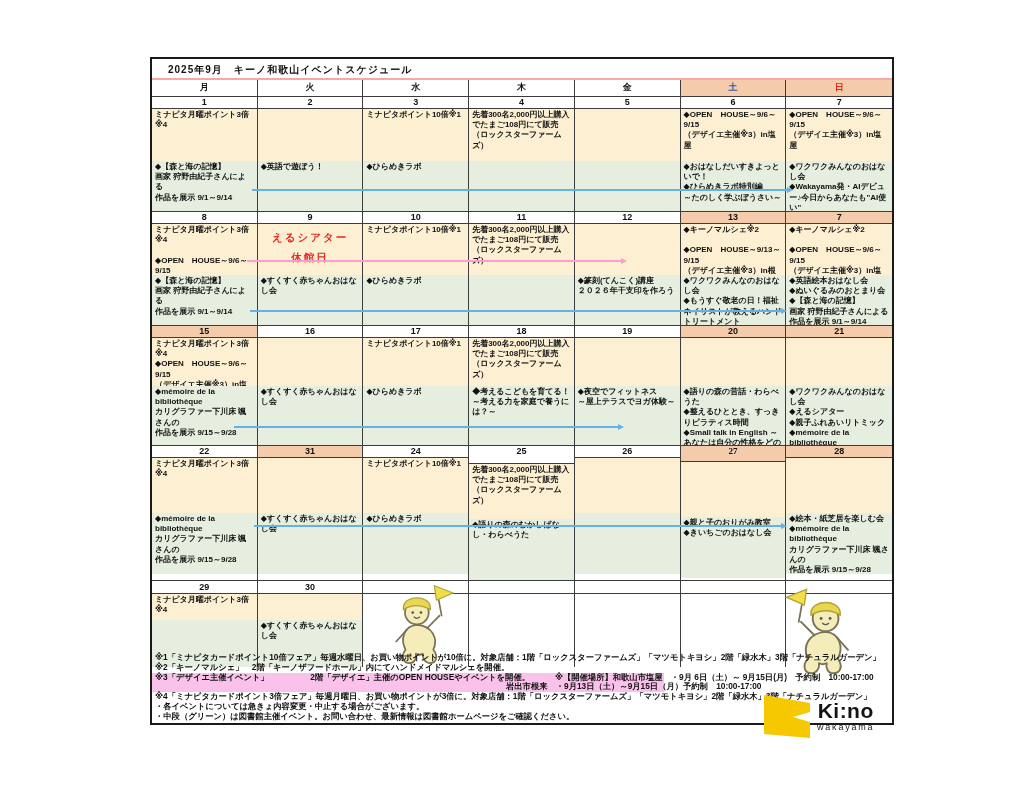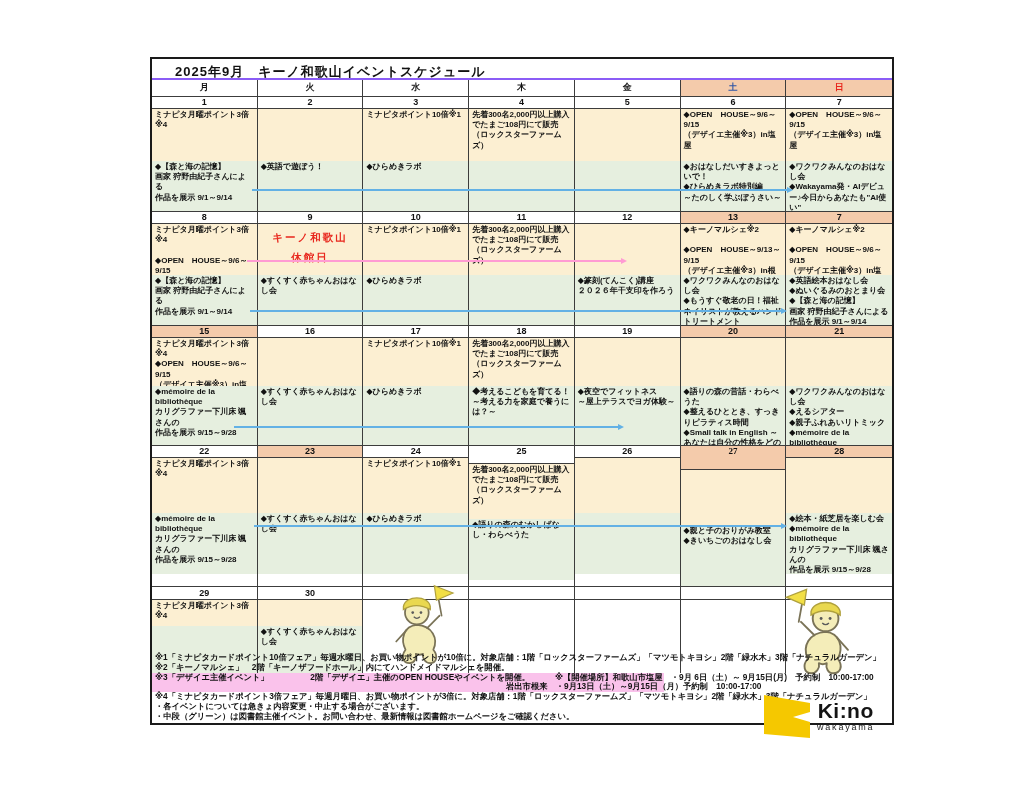--- a/index.html
+++ b/index.html
@@ -6,22 +6,22 @@
   body{
     width:1024px;height:794px;background:#ffffff;position:relative;
     font-family:"Liberation Sans","DejaVu Sans",sans-serif;color:#111;
     overflow:hidden;
   }
   .sheet{
     position:absolute;left:150px;top:57px;width:744px;height:668px;
     border:2px solid #1a1a1a;box-sizing:border-box;background:#fff;
   }
   .title{
-    height:21px;border-bottom:2px solid #8b5cf6;box-sizing:border-box;
-    font-weight:bold;font-size:13px;padding:4px 0 0 23px;letter-spacing:1px;
+    height:21px;border-bottom:2px solid #fca5a5;box-sizing:border-box;
+    font-weight:bold;font-size:10px;padding:4px 0 0 16px;letter-spacing:1px;
     white-space:pre;
   }
   
   .dayhead{display:grid;grid-template-columns:repeat(7,1fr);border-bottom:1px solid #3c3c3c;}
   .dayhead .dh{
     font-size:9px;font-weight:bold;text-align:center;padding:1px 0 2px 0;
     border-right:1px solid #3c3c3c;box-sizing:border-box;background:#fff;
   }
   .dayhead .dh:last-child{border-right:none;}
   .dayhead .dh.sat{background:var(--salmon);color:var(--satblue);}
@@ -143,21 +143,21 @@
           <div class="evt top" style="height: 51px;">ミナピタ月曜ポイント3倍※4
 
 ◆OPEN　HOUSE～9/6～9/15
 （デザイエ主催※3）in塩屋</div>
           <div class="evt bottom" style="height: 50px;">◆【森と海の記憶】
 画家 狩野由紀子さんによる
 作品を展示 9/1～9/14</div>
         </div>
         <div class="cell">
           <div class="date" style="height: 12px; line-height: 11px;">9</div>
-          <div class="evt top closed" style="height: 51px;">キーノ和歌山
+          <div class="evt top closed" style="height: 51px;">えるシアター
 休館日</div>
           <div class="evt bottom" style="height: 50px;">◆すくすく赤ちゃんおはなし会</div>
         </div>
         <div class="cell">
           <div class="date" style="height: 12px; line-height: 11px;">10</div>
           <div class="evt top" style="height: 51px;">ミナピタポイント10倍※1</div>
           <div class="evt bottom" style="height: 50px;">◆ひらめきラボ</div>
         </div>
         <div class="cell">
           <div class="date" style="height: 12px; line-height: 11px;">11</div>
@@ -244,41 +244,41 @@
       </div>
       <div class="week">
         <div class="cell">
           <div class="date" style="height: 12px; line-height: 11px;">22</div>
           <div class="evt top" style="height: 55px;">ミナピタ月曜ポイント3倍※4</div>
           <div class="evt bottom" style="height: 61px;">◆mémoire de la bibliothèque
 カリグラファー下川床 颯さんの
 作品を展示 9/15～9/28</div>
         </div>
         <div class="cell">
-          <div class="date salmon" style="height: 12px; line-height: 11px;">23</div>
+          <div class="date salmon" style="height: 12px; line-height: 11px;">31</div>
           <div class="evt top" style="height: 55px;"></div>
           <div class="evt bottom" style="height: 61px;">◆すくすく赤ちゃんおはなし会</div>
         </div>
         <div class="cell">
           <div class="date" style="height: 12px; line-height: 11px;">24</div>
           <div class="evt top" style="height: 55px;">ミナピタポイント10倍※1</div>
           <div class="evt bottom" style="height: 61px;">◆ひらめきラボ</div>
         </div>
         <div class="cell">
           <div class="date" style="height: 18px; line-height: 11px;">25</div>
           <div class="evt top" style="height: 55px;">先着300名2,000円以上購入でたまご108円にて販売（ロックスターファームズ）</div>
           <div class="evt bottom" style="height: 61px;">◆語りの森のむかしばなし・わらべうた</div>
         </div>
         <div class="cell">
           <div class="date" style="height: 12px; line-height: 11px;">26</div>
           <div class="evt top" style="height: 55px;"></div>
           <div class="evt bottom" style="height: 61px;"></div>
         </div>
         <div class="cell">
-          <div class="date salmon" style="height: 24px; line-height: 11px; font-family: Liberation Serif, serif;">27</div>
+          <div class="date salmon" style="height: 16px; line-height: 11px; font-family: Liberation Serif, serif;">27</div>
           <div class="evt top" style="height: 55px;"></div>
           <div class="evt bottom" style="height: 61px;">◆親と子のおりがみ教室
 ◆きいちごのおはなし会</div>
         </div>
         <div class="cell">
           <div class="date salmon" style="height: 12px; line-height: 11px;">28</div>
           <div class="evt top" style="height: 55px;"></div>
           <div class="evt bottom" style="height: 61px;">◆絵本・紙芝居を楽しむ会
 ◆mémoire de la bibliothèque
 カリグラファー下川床 颯さんの

